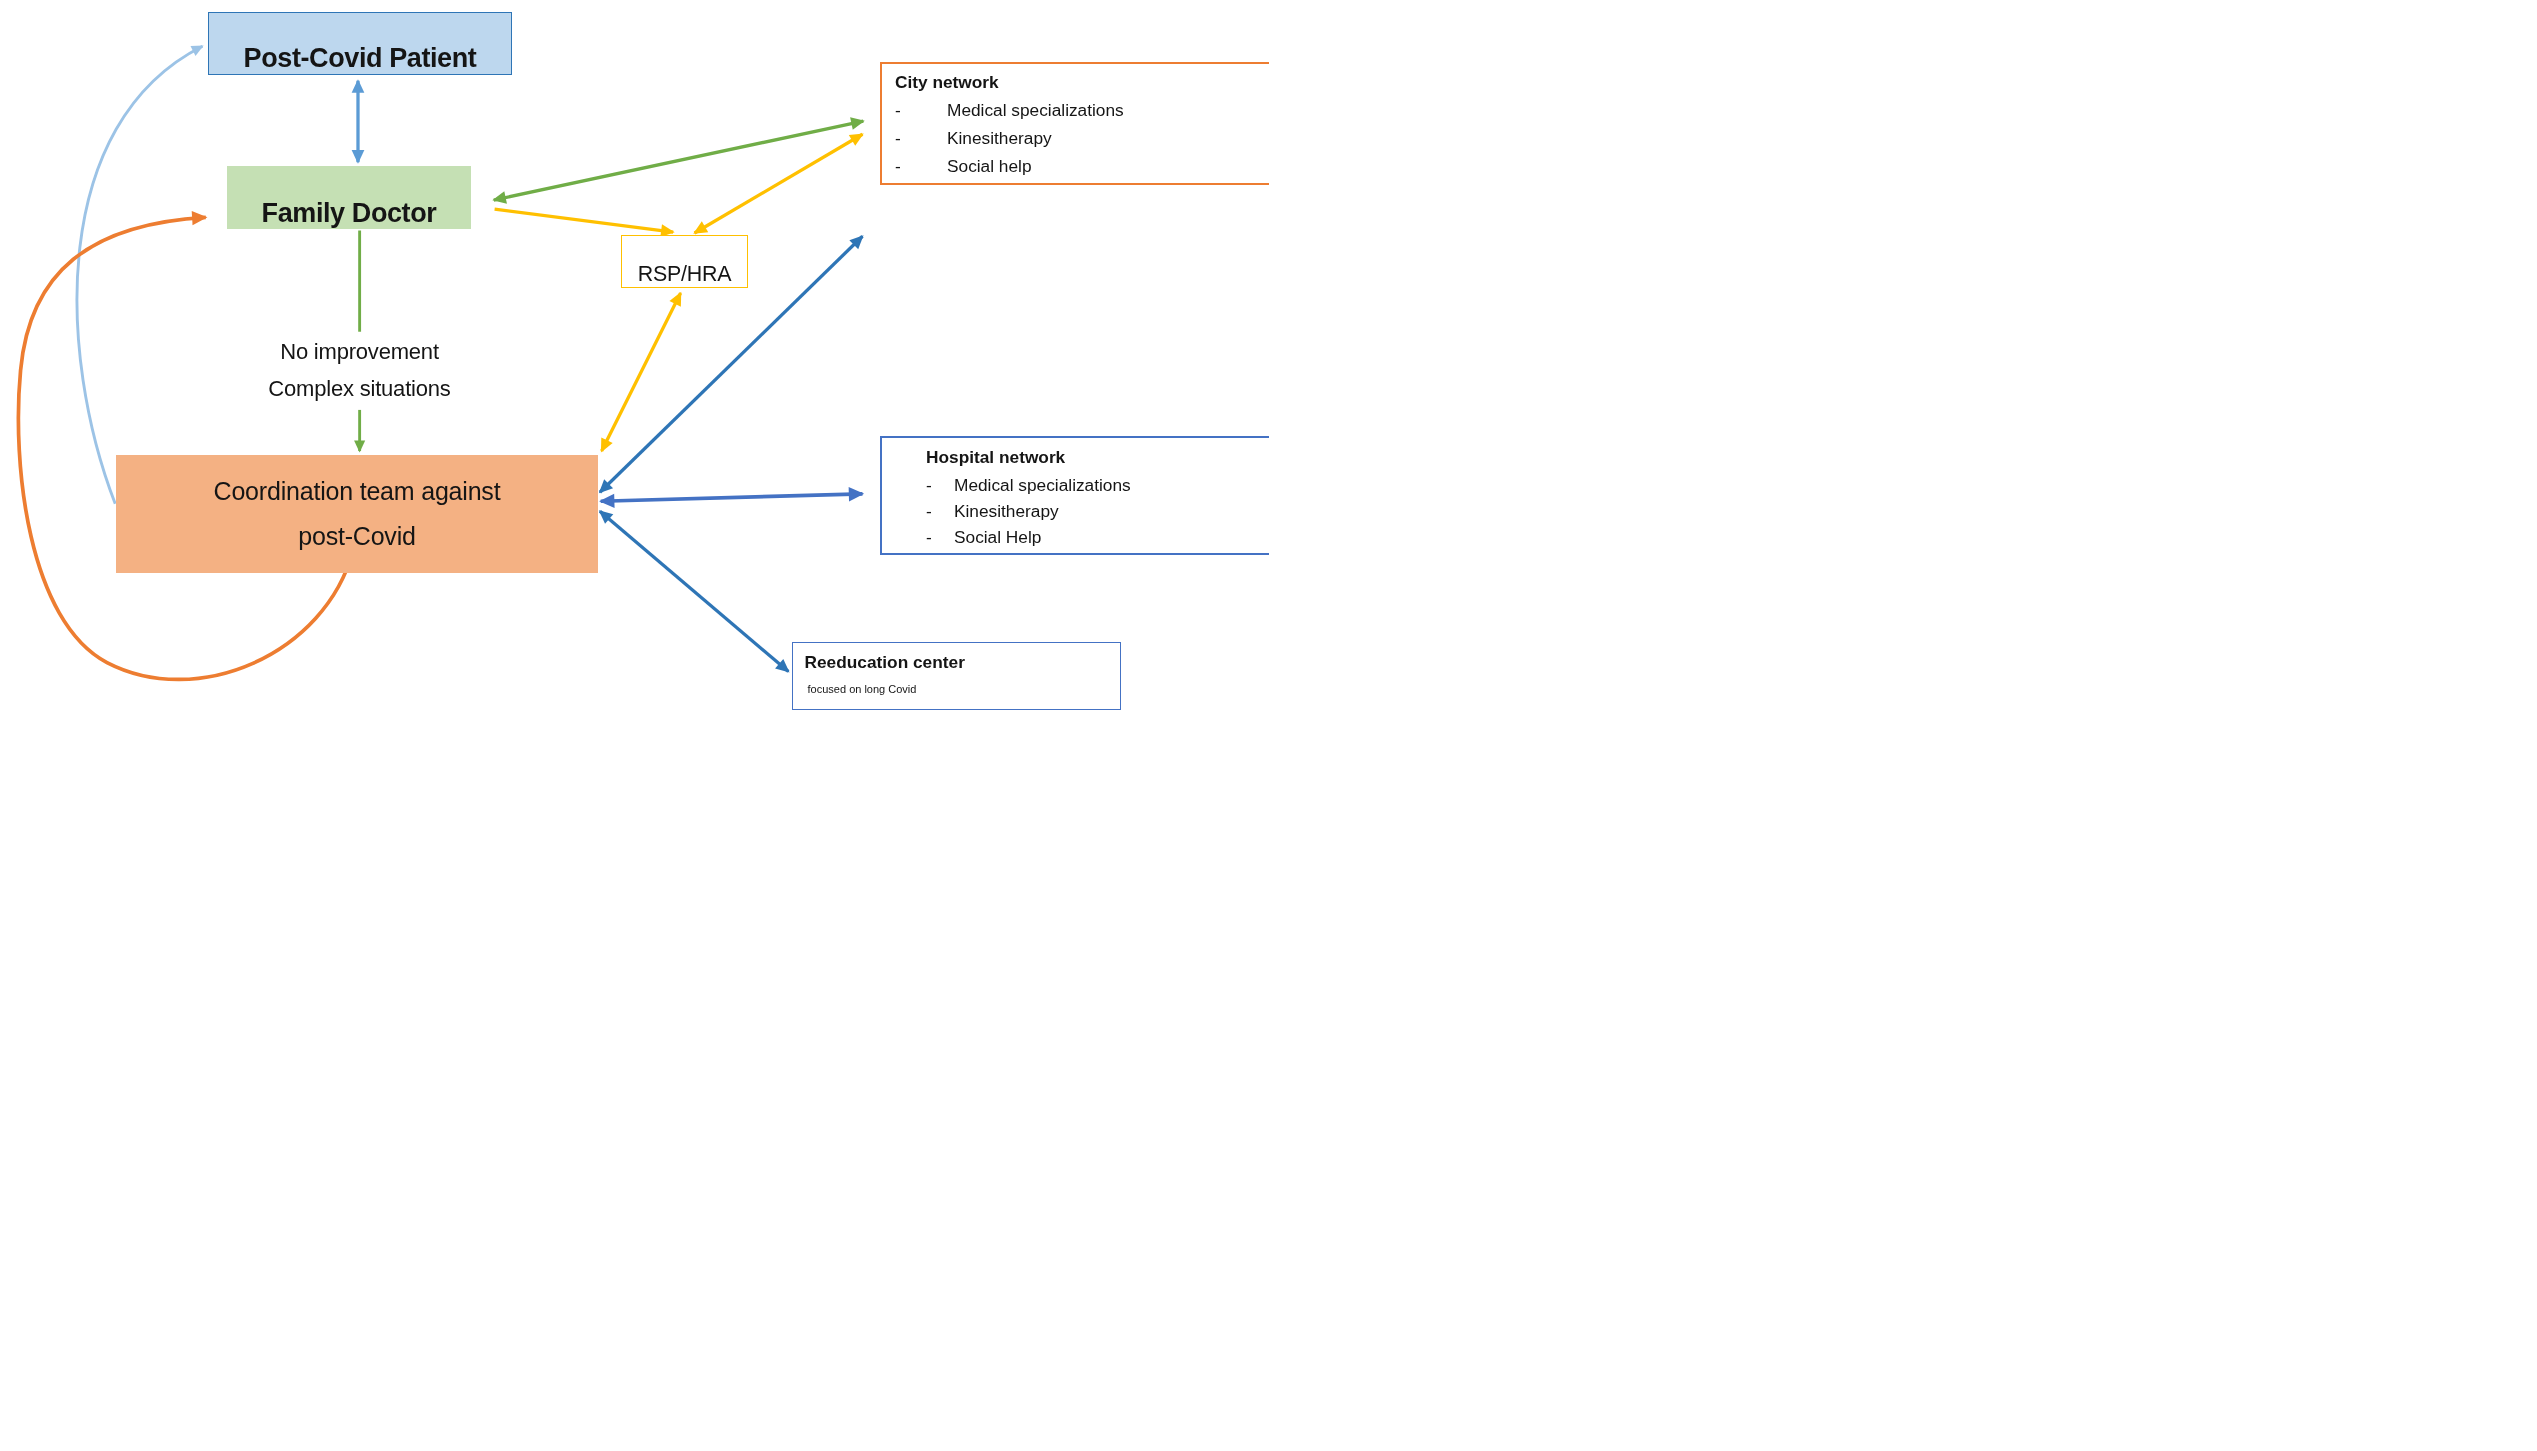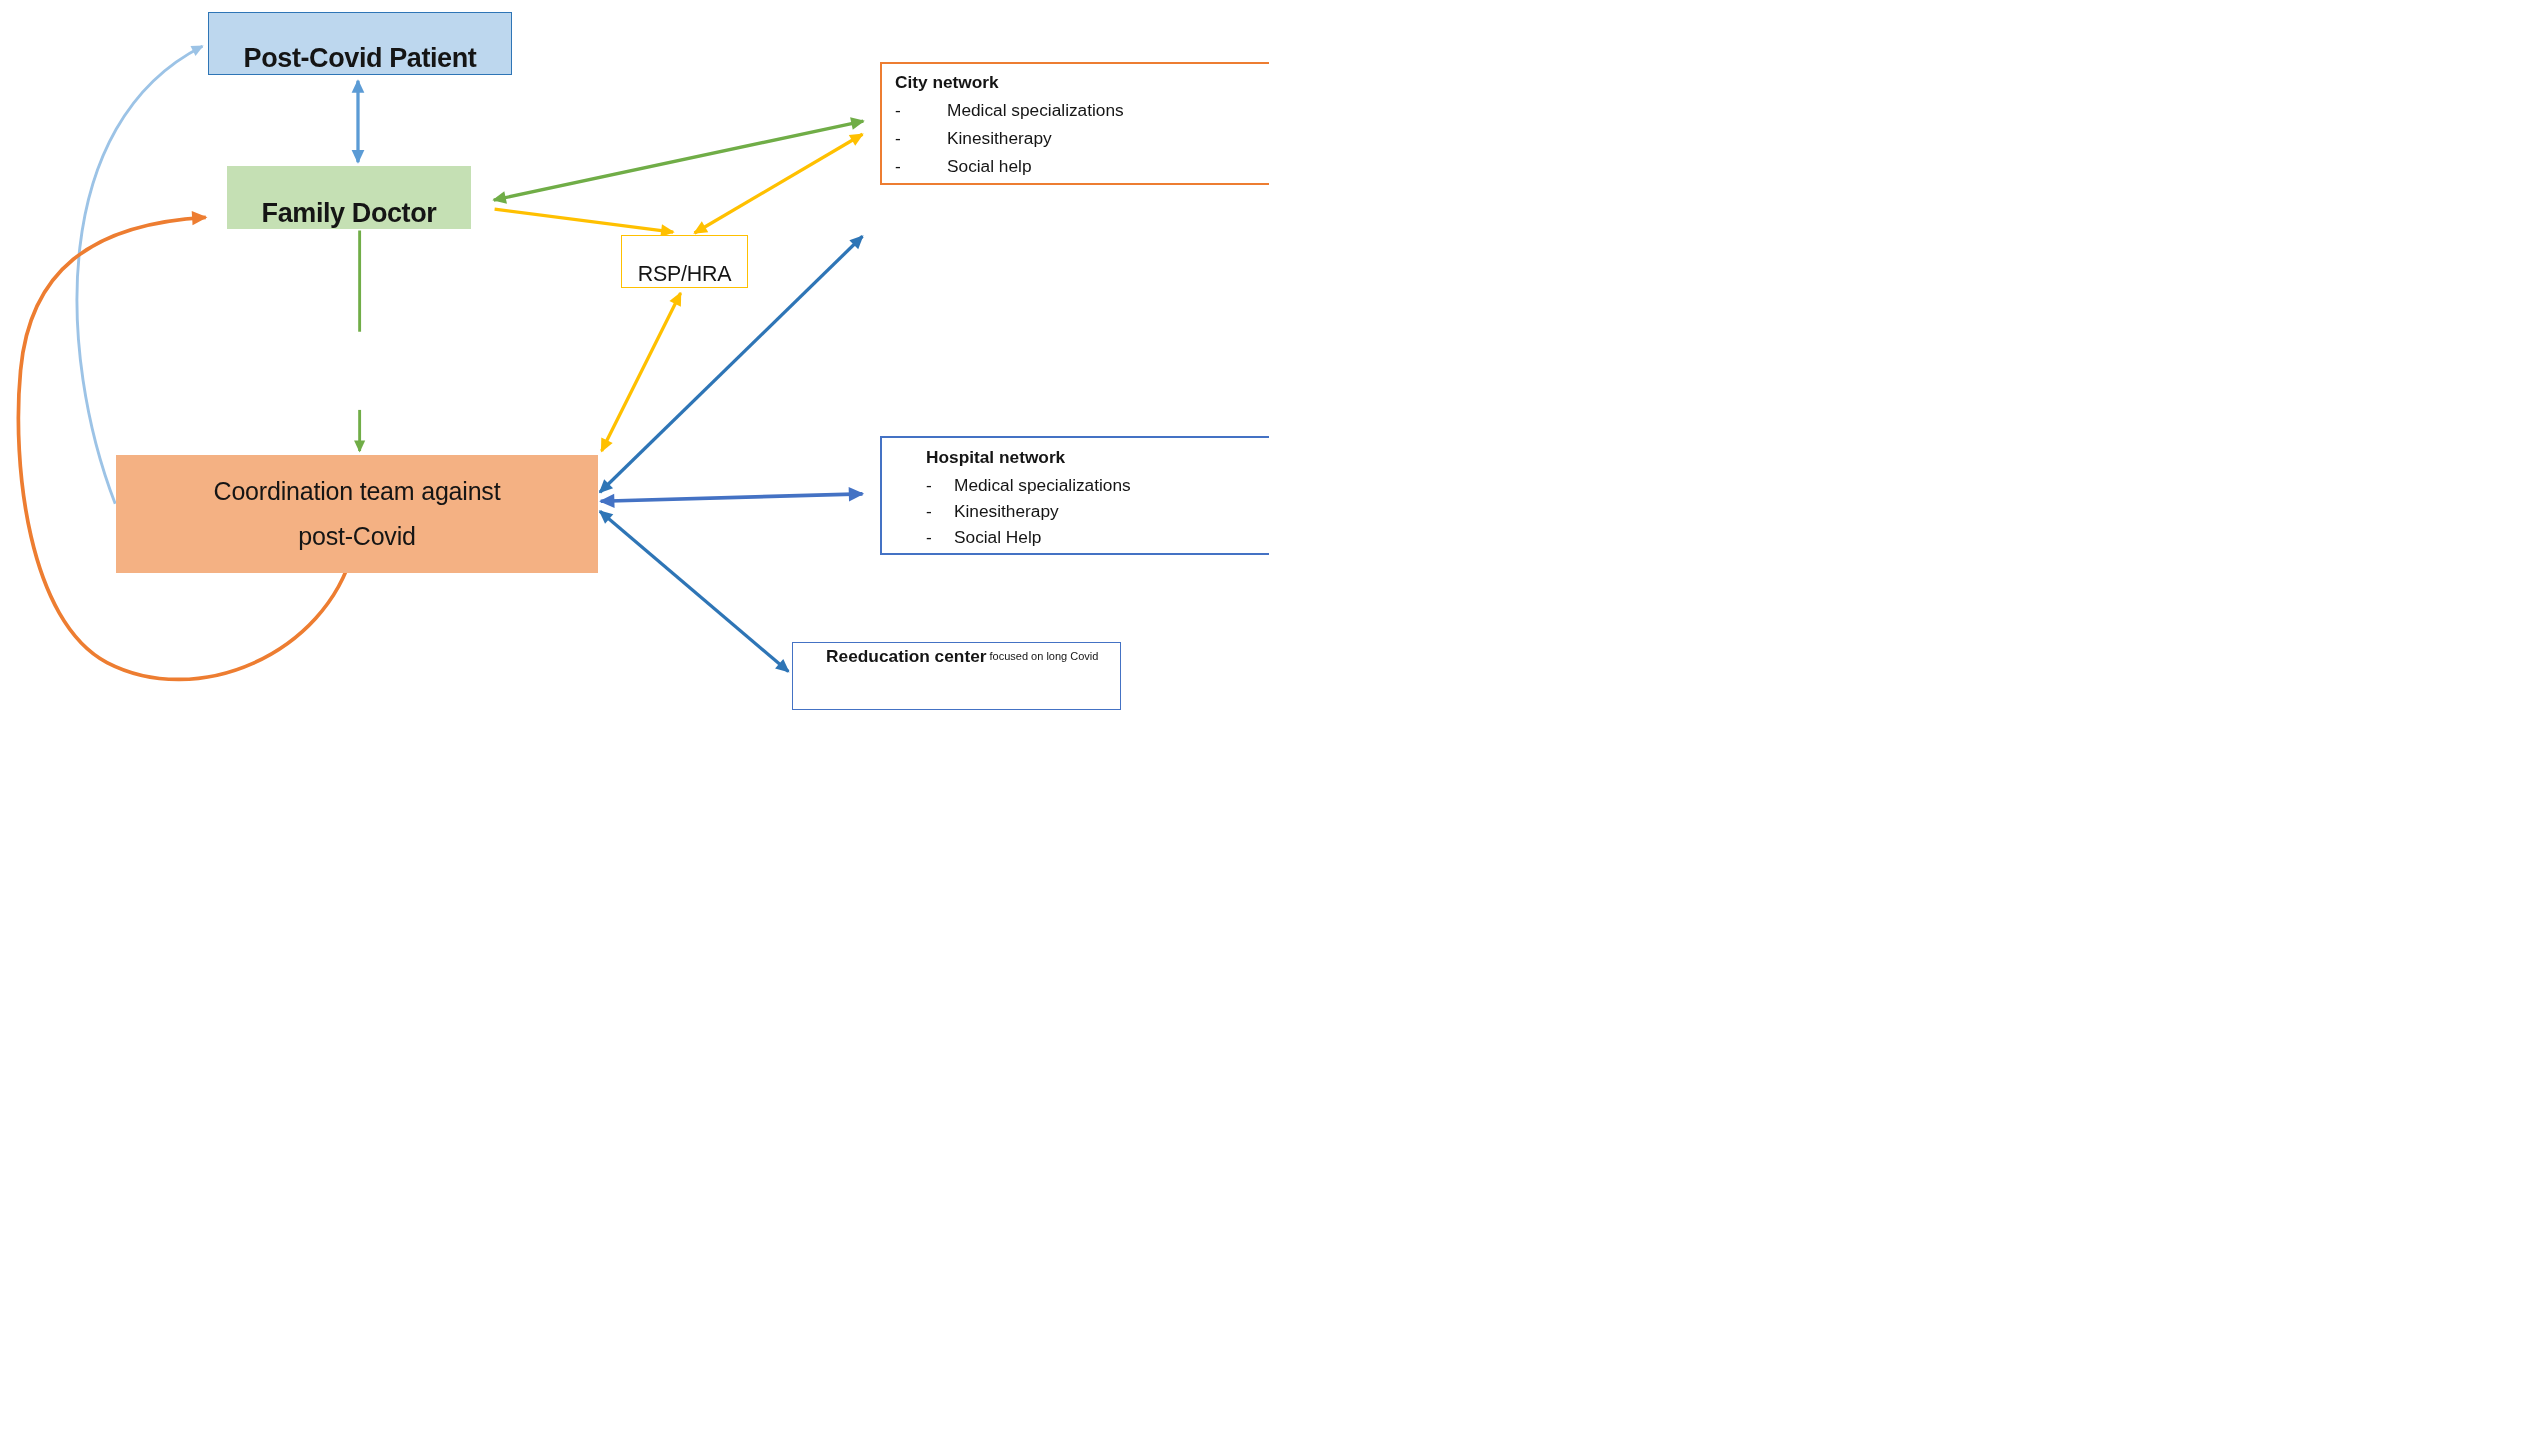--- a/index.html
+++ b/index.html
@@ -21,21 +21,21 @@
            justify-content:center;padding-left:13px;margin-left:14px;}
   .city{left:866px;top:62px;width:392px;height:123px;}
   .hospital{left:866px;top:436px;width:397px;height:119px;padding-left:44px;}
   .listbox .title{font-size:17.3px;font-weight:700;line-height:28px;}
   .listbox .row{display:flex;font-size:17.3px;line-height:28px;}
   .hospital .row{line-height:26px;}
   .hospital .title{line-height:30px;}
   .city .dash{width:52px;}
   .hospital .dash{width:28px;}
   .reeduc{left:792px;top:642px;width:329px;height:68px;border:1.6px solid;background:#fff;
-          display:flex;flex-direction:row;justify-content:center;padding-left:11.5px;box-sizing:border-box;}
+          display:flex;flex-direction:column;justify-content:center;padding-left:11.5px;box-sizing:border-box;}
   .reeduc .title{font-size:17.3px;font-weight:700;line-height:27px;}
   .reeduc .sub{font-size:11px;font-weight:400;line-height:27px;white-space:pre;}
   .note{
     position:absolute;left:236px;top:333px;width:247px;text-align:center;
     font-size:22px;line-height:37px;font-weight:400;letter-spacing:-0.2px;white-space:pre-line;
   }
 </style>
 </head>
 <body>
 
@@ -90,20 +90,22 @@
   </svg>
 
   <div class="box fillbox patient big-label" style="background: rgb(189, 215, 238); border-color: rgb(46, 117, 182);">
     <span>Post-Covid Patient</span>
   </div>
 
   <div class="box fillbox doctor big-label" style="background: rgb(197, 224, 180);">
     <span>Family Doctor</span>
   </div>
 
+  <div class="note">No improvement
+Complex situations</div>
 
   <div class="box fillbox coord coord-label" style="background: rgb(244, 177, 131);">
     <span>Coordination team against
 post-Covid</span>
   </div>
 
   <div class="box fillbox rsp" style="border-color: rgb(255, 192, 0);">
     <span>RSP/HRA</span>
   </div>
 

